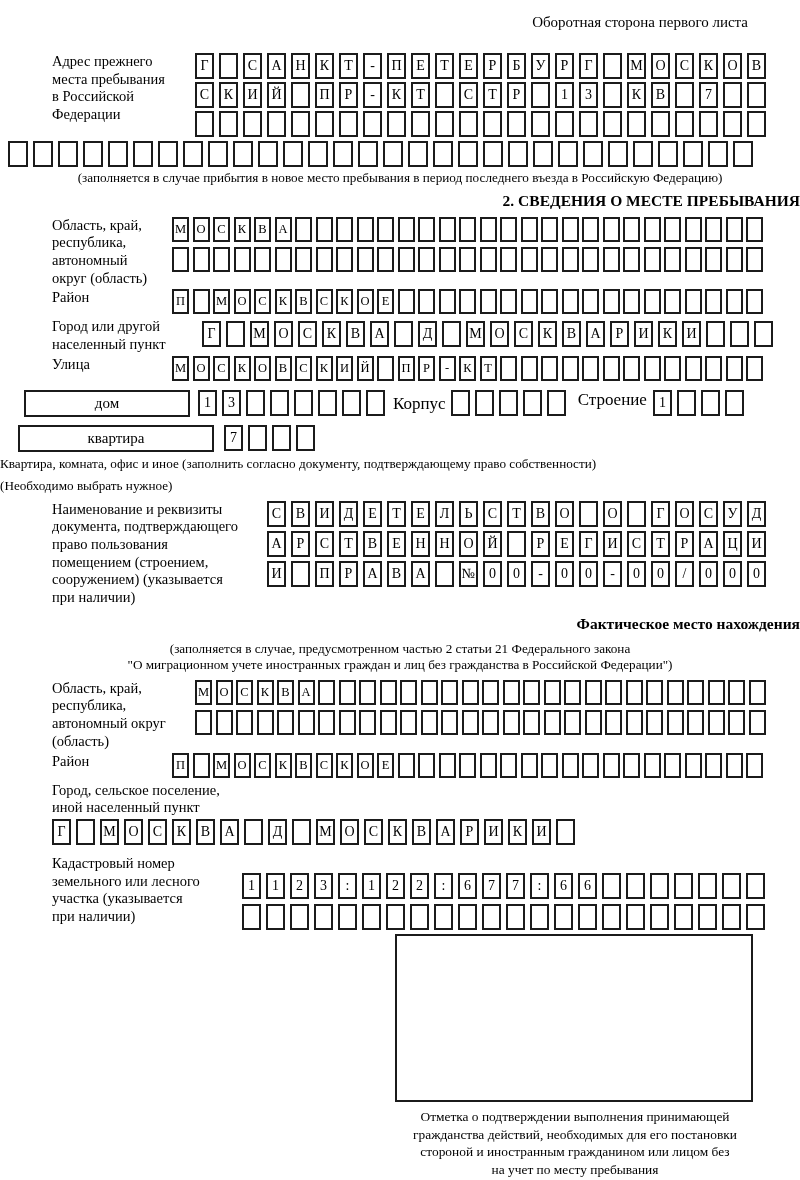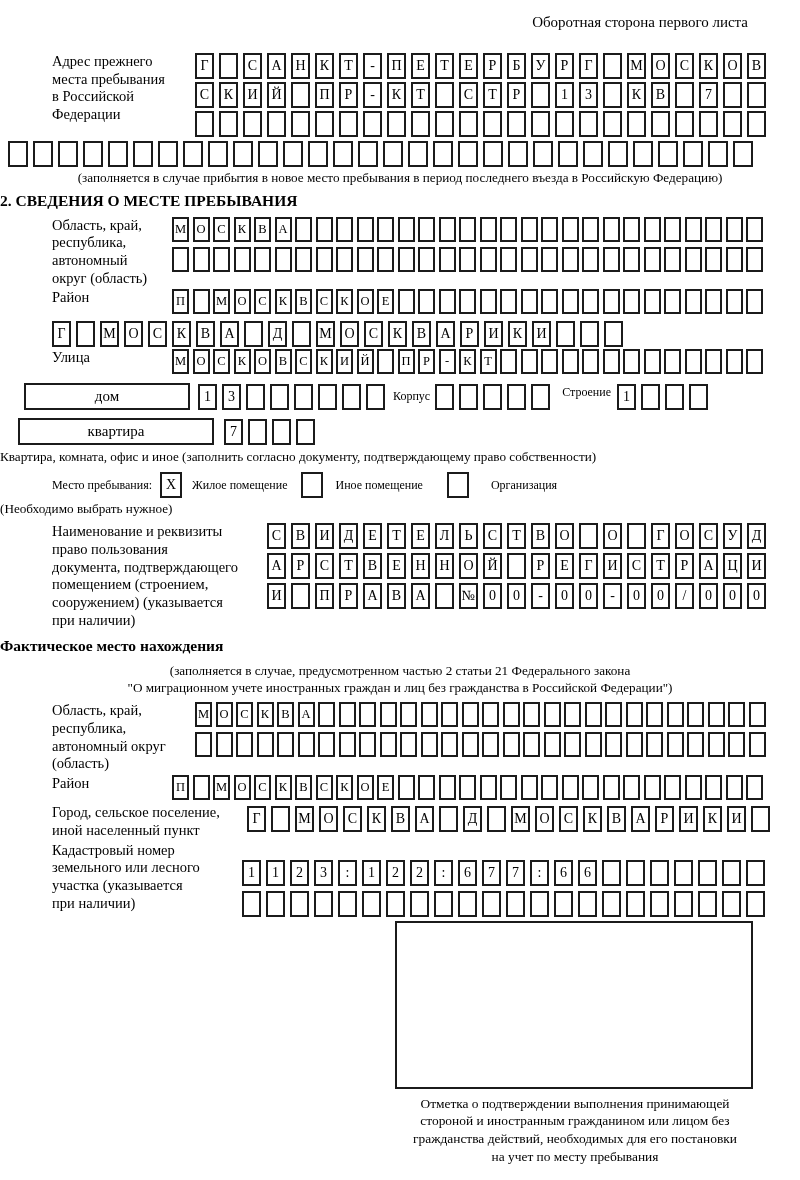--- a/index.html
+++ b/index.html
@@ -18,26 +18,26 @@
     display:inline-flex;align-items:center;justify-content:center;
     font-family:"Liberation Serif", serif;
   }
   .p24{gap:5px;} .p24 .cell{width:19px;height:26px;font-size:14px;}
   .p21{gap:3.5px;} .p21 .cell{width:17px;height:25px;font-size:12.5px;}
   .p25{gap:5px;} .p25 .cell{width:20px;height:26px;font-size:14px;}
   .cb .cell{width:22px;height:26px;font-size:14px;}
   .mb3{margin-bottom:3px;}
   .caption{font-size:13.2px;line-height:1.25;}
   .center{text-align:center;}
-  .sect-title{font-weight:bold;text-align:left;font-size:15.5px;margin:5px 0 7px 0;}
+  .sect-title{font-weight:bold;text-align:right;font-size:15.5px;margin:5px 0 7px 0;}
   .labelbox{
     box-sizing:border-box;border:2px solid #1b1b1b;height:27px;flex:none;
     display:flex;align-items:center;justify-content:center;font-size:15px;
   }
-  .inline-lbl{font-size:12px;line-height:27px;flex:none;font-family:Liberation Serif, serif;}
+  .inline-lbl{font-size:17px;line-height:27px;flex:none;font-family:Liberation Serif, serif;}
   .stamp-box{box-sizing:border-box;border:2px solid #1b1b1b;width:358px;height:168px;margin-left:395px;}
   .stamp-cap{width:390px;margin-left:380px;text-align:center;font-size:13.4px;line-height:1.32;margin-top:6px;}
 </style>
 </head>
 <body>
 
 <div class="page">
 
   <div class="hdr-note">Оборотная сторона первого листа</div>
 
@@ -267,20 +267,24 @@
         <span class="cell"></span>
         <span class="cell"></span>
         <span class="cell"></span>
         <span class="cell"></span>
         <span class="cell"></span>
         <span class="cell"></span>
       </div>
   </div>
 
   <div class="row" style="margin-bottom:2px;">
+    <div class="lbl" style="width:150px;">
+      <div>Город или другой</div>
+      <div>населенный пункт</div>
+    </div>
     <div class="cellrow p24" style="margin-top:3px;">
         <span class="cell">Г</span>
         <span class="cell"></span>
         <span class="cell">М</span>
         <span class="cell">О</span>
         <span class="cell">С</span>
         <span class="cell">К</span>
         <span class="cell">В</span>
         <span class="cell">А</span>
         <span class="cell"></span>
@@ -370,42 +374,27 @@
     <div class="labelbox" style="width:196px;">квартира</div>
     <div class="cellrow p24" style="margin-left:10px;">
         <span class="cell">7</span>
         <span class="cell"></span>
         <span class="cell"></span>
         <span class="cell"></span>
       </div>
   </div>
   <div class="caption" style="margin-bottom:6px;">Квартира, комната, офис и иное (заполнить согласно документу, подтверждающему право собственности)</div>
 
-  <div class="row" style="align-items:center;margin-bottom:2px;">
-    <div class="inline-lbl">Место пребывания:</div>
-    <div class="cellrow cb" style="margin-left:8px;">
-        <span class="cell">X</span>
-      </div>
-    <div class="inline-lbl" style="margin-left:10px;">Жилое помещение</div>
-    <div class="cellrow cb" style="margin-left:14px;">
-        <span class="cell"></span>
-      </div>
-    <div class="inline-lbl" style="margin-left:12px;">Иное помещение</div>
-    <div class="cellrow cb" style="margin-left:24px;">
-        <span class="cell"></span>
-      </div>
-    <div class="inline-lbl" style="margin-left:22px;">Организация</div>
-  </div>
   <div class="caption" style="margin-bottom:6px;">(Необходимо выбрать нужное)</div>
 
   <div class="row">
     <div class="lbl" style="width:215px;">
       <div>Наименование и реквизиты</div>
+      <div>документа, подтверждающего</div>
       <div>право пользования</div>
-      <div>документа, подтверждающего</div>
       <div>помещением (строением,</div>
       <div>сооружением) (указывается</div>
       <div>при наличии)</div>
     </div>
     <div>
       <div class="cellrow p24" style="margin-bottom:4px;">
           <span class="cell">С</span>
           <span class="cell">В</span>
           <span class="cell">И</span>
           <span class="cell">Д</span>
@@ -579,21 +568,21 @@
         <span class="cell"></span>
         <span class="cell"></span>
         <span class="cell"></span>
         <span class="cell"></span>
         <span class="cell"></span>
         <span class="cell"></span>
         <span class="cell"></span>
       </div>
   </div>
 
-  <div class="row" style="margin-bottom:2px;">
+  <div class="row" style="margin-bottom:10px;flex-direction:column;">
     <div class="lbl" style="width:195px;">
       <div>Город, сельское поселение,</div>
       <div>иной населенный пункт</div>
     </div>
     <div class="cellrow p24" style="margin-top:2px;">
         <span class="cell">Г</span>
         <span class="cell"></span>
         <span class="cell">М</span>
         <span class="cell">О</span>
         <span class="cell">С</span>
@@ -672,18 +661,18 @@
           <span class="cell"></span>
           <span class="cell"></span>
           <span class="cell"></span>
         </div>
     </div>
   </div>
 
   <div class="stamp-box" style="margin-top:4px;"></div>
   <div class="stamp-cap">
     <div>Отметка о подтверждении выполнения принимающей</div>
+    <div>гражданства действий, необходимых для его постановки</div>
     <div>стороной и иностранным гражданином или лицом без</div>
-    <div>гражданства действий, необходимых для его постановки</div>
     <div>на учет по месту пребывания</div>
   </div>
 
 </div>
 
 </body></html>

